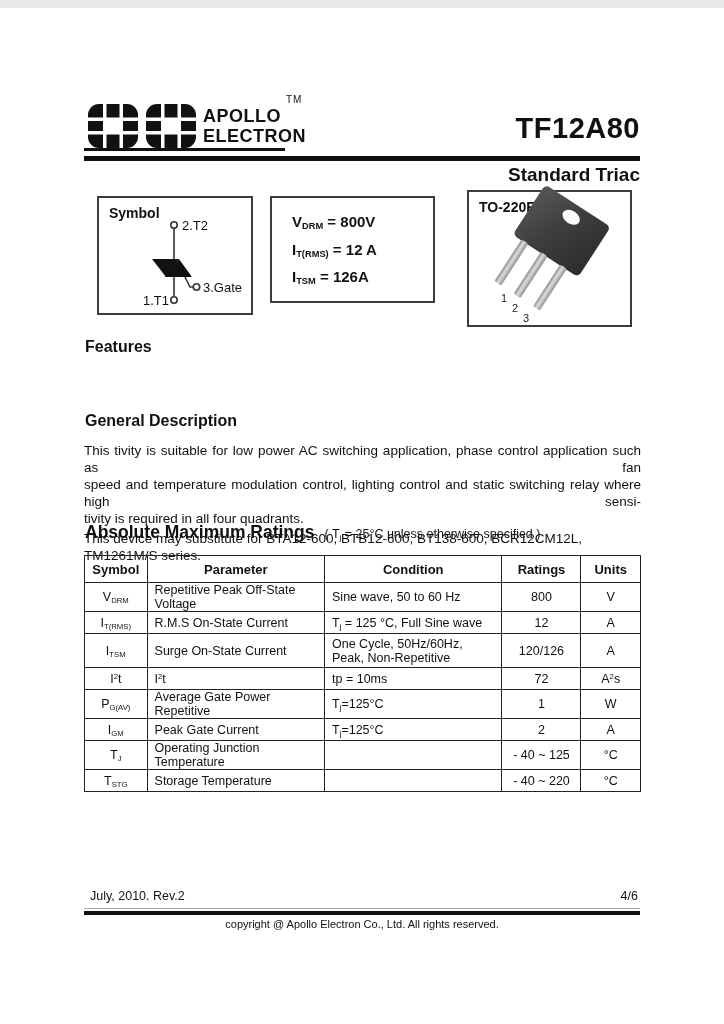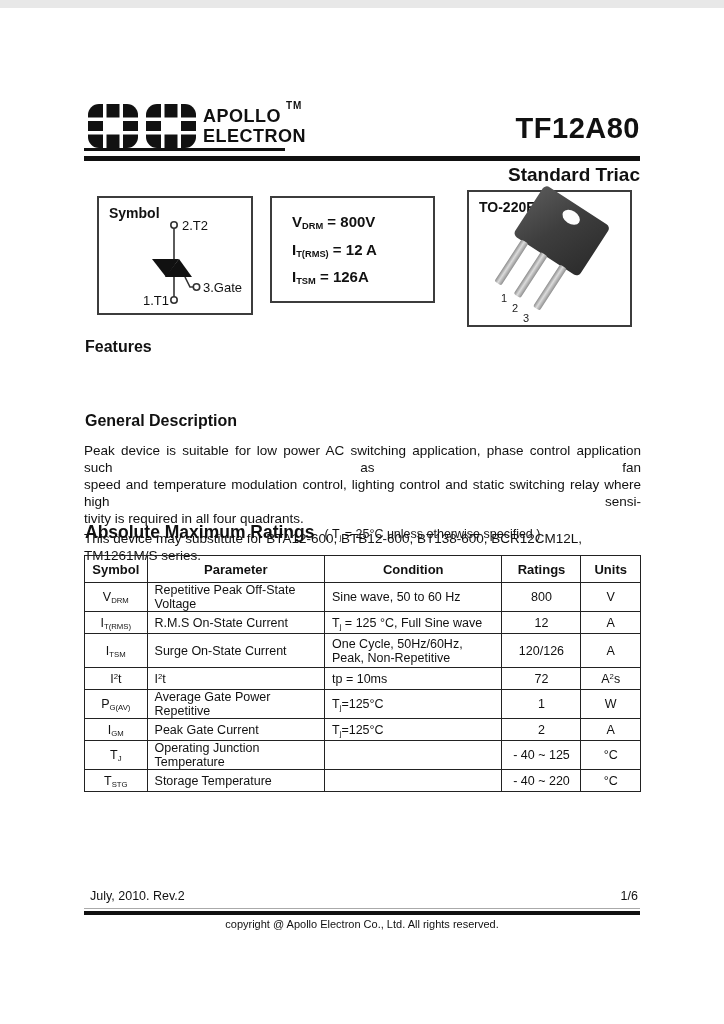--- a/index.html
+++ b/index.html
@@ -7,21 +7,21 @@
     position:relative;width:724px;height:1024px;background:#ffffff;
     font-family:"Liberation Sans","DejaVu Sans",sans-serif;color:var(--ink,#111);
     margin:8px auto;overflow:hidden;
   }
   sub{font-size:0.62em;vertical-align:-0.25em;line-height:0;}
   sup{font-size:0.62em;vertical-align:0.5em;line-height:0;}
 
   
   .logo{position:absolute;left:88px;top:96px;display:flex;align-items:flex-start;}
   .logo-text{margin-left:7px;font-weight:bold;font-size:18px;line-height:20px;letter-spacing:.5px;margin-top:2px;}
-  .trademark{position:absolute;left:286px;top:92px;font-size:10px;font-weight:bold;letter-spacing:1px;}
+  .trademark{position:absolute;left:286px;top:86px;font-size:10px;font-weight:normal;letter-spacing:1px;}
   .logo-underline{position:absolute;left:84px;top:140px;width:201px;height:2.5px;background:var(--ink,#111);}
   .part-number{position:absolute;right:84px;top:104px;font-size:29px;font-weight:bold;letter-spacing:.5px;}
   .thick-bar{position:absolute;left:84px;top:148px;width:556px;height:4.5px;background:var(--ink,#111);}
   .subtitle{position:absolute;right:84px;top:156px;font-size:19px;font-weight:bold;}
 
   
   .tbox{position:absolute;border:2px solid var(--border,#3c3c3c);background:#fff;}
   .box-title{font-weight:bold;font-size:14px;position:absolute;left:10px;top:7px;}
   .symbol-box{left:97px;top:188px;width:152px;height:115px;}
   .ratings-box{left:270px;top:188px;width:161px;height:103px;}
@@ -139,21 +139,21 @@
     </div>
     <div class="pin-label" style="left:32px;top:100px;">1</div>
     <div class="pin-label" style="left:43px;top:110px;">2</div>
     <div class="pin-label" style="left:54px;top:120px;">3</div>
   </div>
 
   <div class="sec-title" style="top:330px;">Features</div>
 
   <div class="sec-title" style="top:404px;">General Description</div>
   <div class="gdesc">
-    <div class="jline">Peak device is suitable for low power AC switching application, phase control application such as fan</div>
+    <div class="jline">This tivity is suitable for low power AC switching application, phase control application such as fan</div>
     <div class="jline">speed and temperature modulation control, lighting control and static switching relay where high sensi-</div>
     <div>tivity is required in all four quadrants.</div>
     <div class="sub-line">This device may substitute for BTA12-600, BTB12-600, BT138-600, BCR12CM12L, TM1261M/S series.</div>
   </div>
 
   <div class="amr-head">
     <span class="amr-title">Absolute Maximum Ratings</span><span class="amr-note">( T<sub>j</sub> = 25°C unless otherwise specified )</span>
   </div>
 
   <table class="amr-table">
@@ -227,18 +227,18 @@
         <td class="c-sym">T<sub>STG</sub></td>
         <td>Storage Temperature</td>
         <td></td>
         <td class="c-rat">- 40 ~ 220</td>
         <td class="c-uni">°C</td>
       </tr>
     </tbody>
   </table>
 
   <div class="footer-left">July, 2010. Rev.2</div>
-  <div class="footer-page">1/6</div>
+  <div class="footer-page">4/6</div>
   <div class="footer-thin"></div>
   <div class="footer-thick"></div>
   <div class="footer-copy">copyright @ Apollo Electron Co., Ltd.  All rights reserved.</div>
 
 </div>
 
 </body></html>

